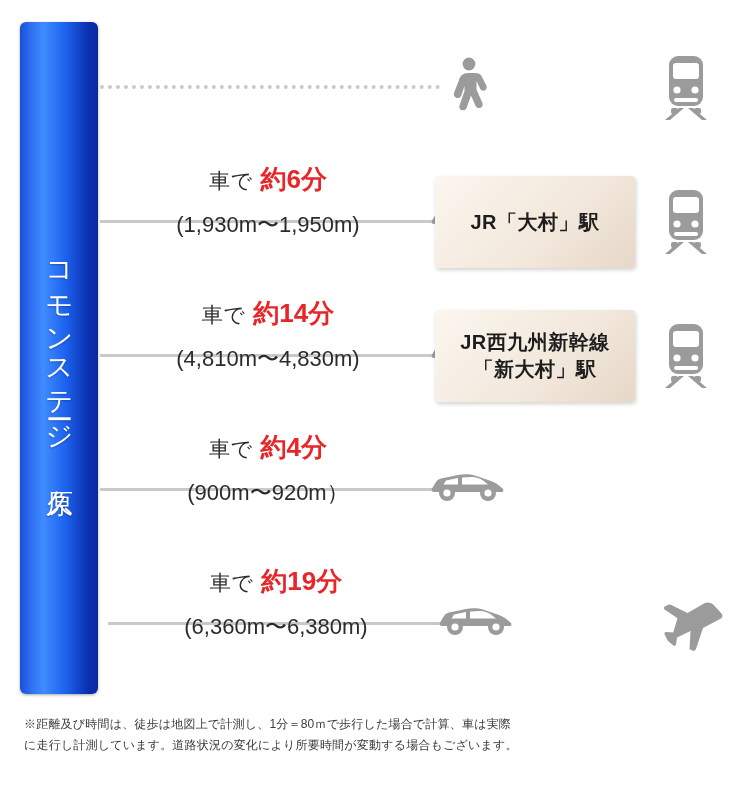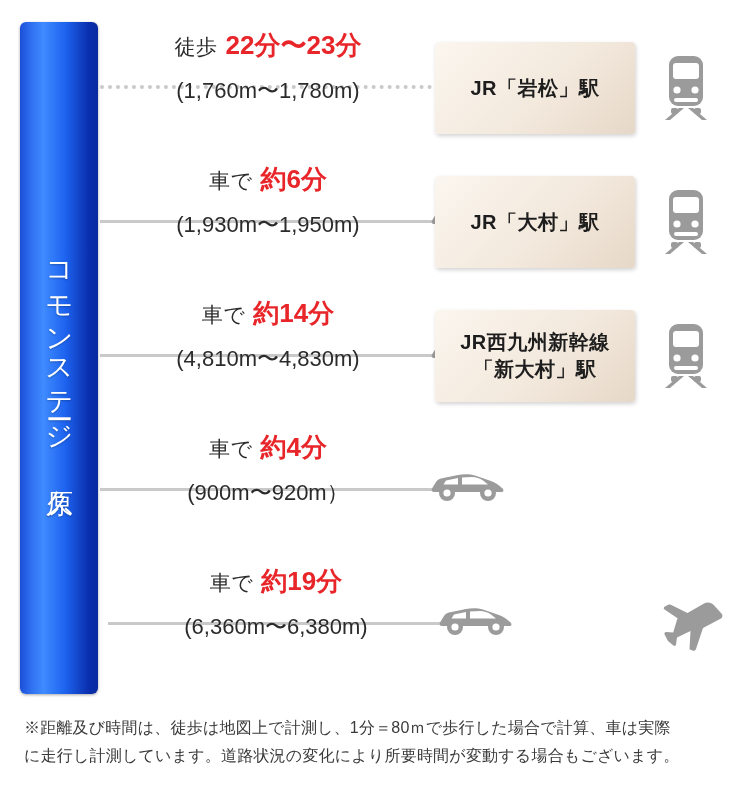--- a/index.html
+++ b/index.html
@@ -163,52 +163,43 @@
     justify-content: center;
     color: #9b9b9b;
   }
 
   
   .footnote {
     position: absolute;
     left: 24px;
     top: 714px;
     width: 690px;
-    font-size: 16px;
+    font-size: 12px;
     color: #3a3a3a;
     line-height: 1.75;
     letter-spacing: 0.2px;
   }
   .footnote div { white-space: nowrap; }
 </style>
 </head>
 <body>
 
 <div id="diagram">
 
   <div class="origin-bar">
     <span class="origin-label">コモンステージ 久原</span>
   </div>
 
   <div class="row row-0">
     <div class="connector dotted"></div>
-    <div class="route-text">
-      <div class="route-line1">
-        <span class="route-mode">徒歩</span><span class="route-time">22分〜23分</span>
-      </div>
-      <div class="route-line2">(1,760m〜1,780m)</div>
-    </div>
     <div class="mode-icon">
       <svg width="38" height="54" viewBox="0 0 38 54" fill="#9b9b9b">
         <circle cx="20" cy="7" r="6.4"></circle>
         <path d="M19 16 C14 16 11 19 10 23 L5 36 C4.3 38.2 5.5 40.3 7.6 40.9 C9.6 41.5 11.6 40.4 12.3 38.4 L15.5 29 L15.5 34 L10.5 48.5 C9.8 50.6 10.9 52.6 12.9 53.2 C14.9 53.8 17 52.7 17.7 50.7 L22 38.5 L26.5 48.8 C27.4 50.8 29.6 51.6 31.5 50.8 C33.4 49.9 34.2 47.7 33.3 45.8 L27.5 32.5 L27.5 24 L31 31.5 C31.9 33.4 34 34.2 35.8 33.4 C37.5 32.6 38.2 30.6 37.4 28.8 L32.5 19 C31 16.6 28.5 16 26 16 Z"></path>
       </svg>
-    </div>
-    <div class="dest-card">
-      <span class="dest-text">JR「岩松」駅</span>
     </div>
     <div class="dest-icon">
       <svg width="48" height="68" viewBox="0 0 48 68" fill="#9b9b9b">
         <rect x="7" y="2" width="34" height="50" rx="9"></rect>
         <rect x="11" y="9" width="26" height="16" rx="3" fill="#ffffff"></rect>
         <circle cx="15" cy="36" r="3.6" fill="#ffffff"></circle>
         <circle cx="33" cy="36" r="3.6" fill="#ffffff"></circle>
         <rect x="12" y="44" width="24" height="4" rx="2" fill="#ffffff"></rect>
         <rect x="9" y="54" width="7" height="6" rx="2"></rect>
         <rect x="32" y="54" width="7" height="6" rx="2"></rect>

